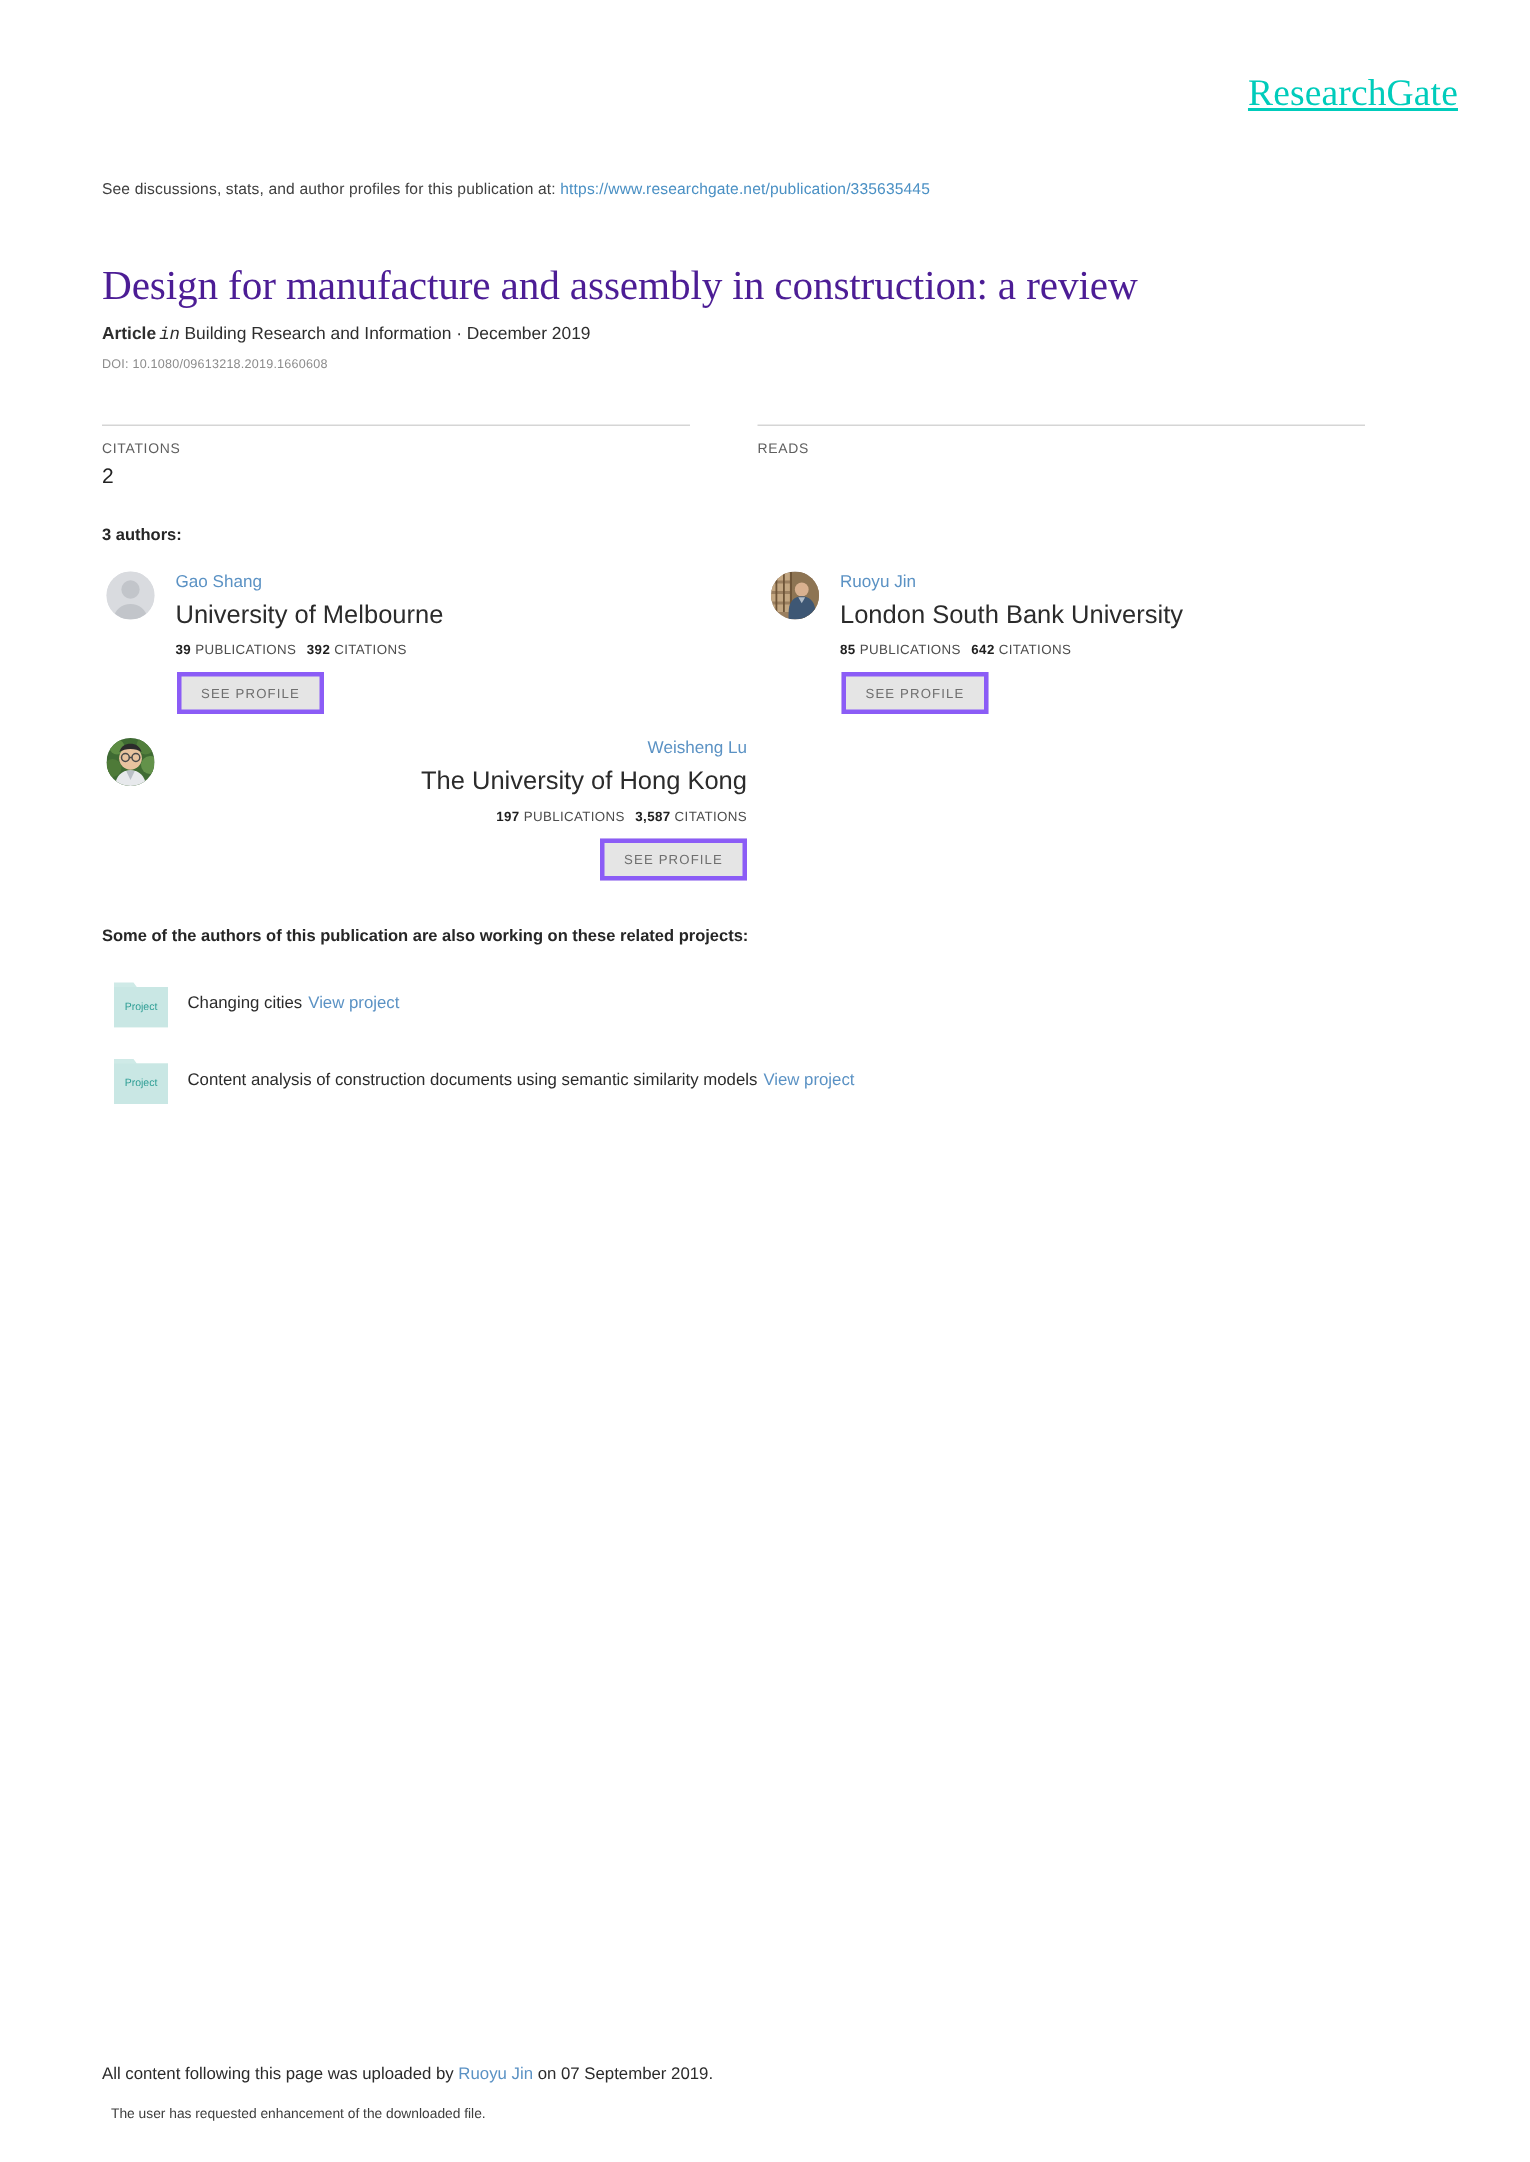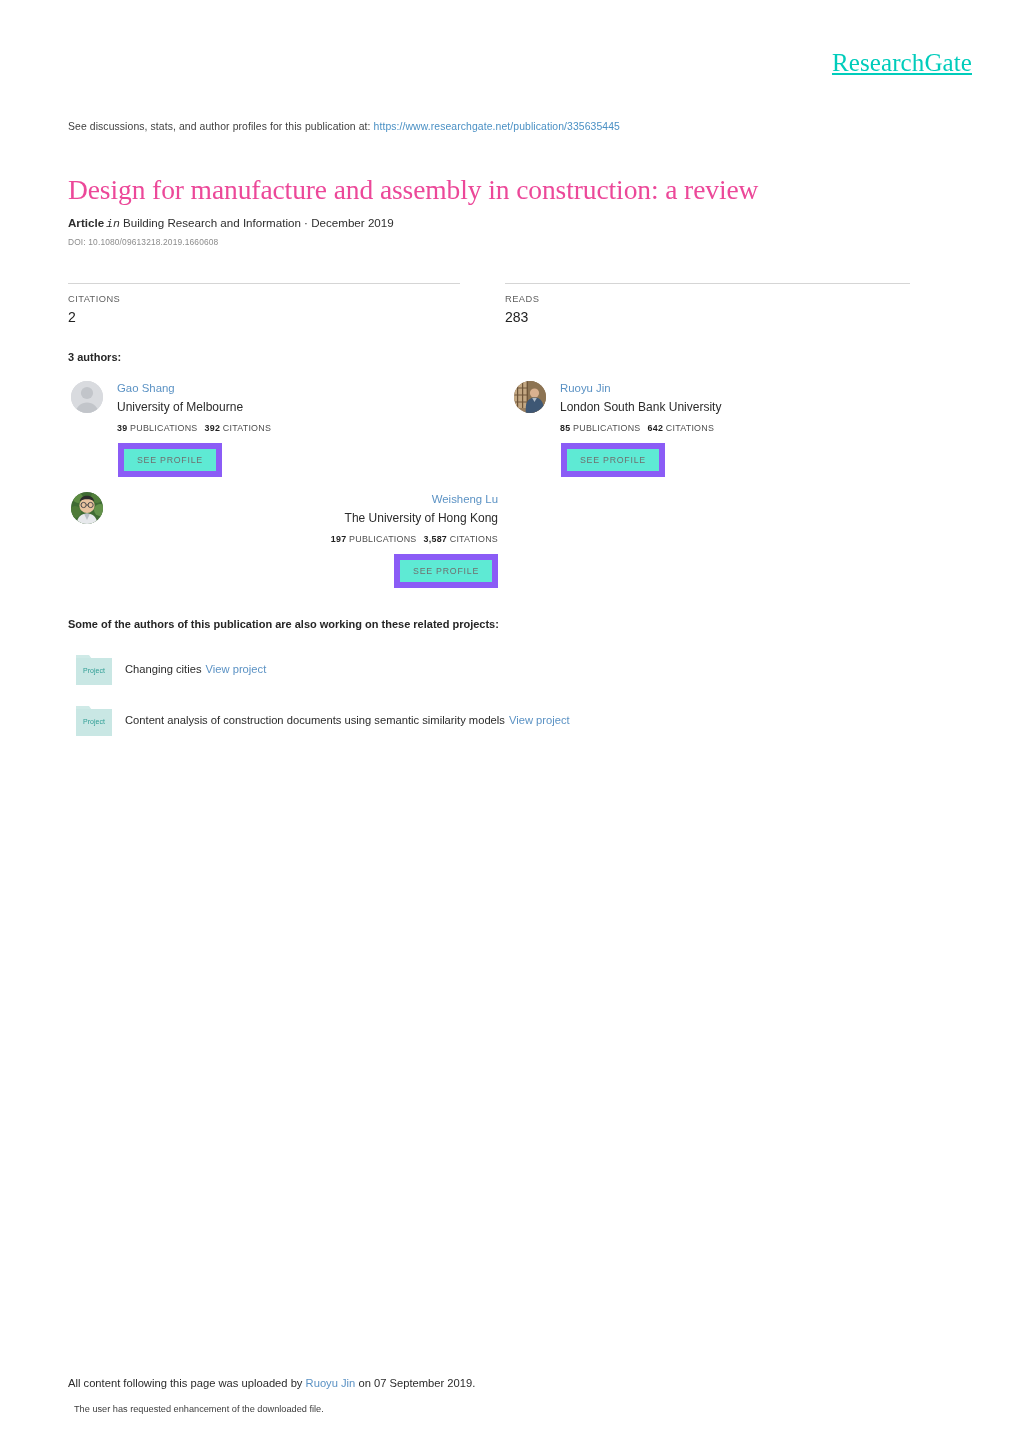--- a/index.html
+++ b/index.html
@@ -60,21 +60,21 @@
 
   .pub-title {
     position: absolute;
     top: 155px;
     left: 0;
     width: 860px;
     font-family: "Liberation Serif", serif;
     font-size: 27.5px;
     font-weight: 400;
     line-height: 1.25;
-    color: #ec4899;
+    color: #4c1d95;
     letter-spacing: -0.1px;
   }
 
   .article-meta {
     position: absolute;
     top: 216px;
     left: 0;
     font-size: 11.6px;
     color: #2e2e2e;
     white-space: nowrap;
@@ -146,42 +146,42 @@
   .avatar svg { display: block; width: 32px; height: 32px; }
 
   .au-body { margin-left: 49px; }
   .au-name {
     font-size: 11.4px;
     color: #5b92c4;
     line-height: 1.1;
     margin-top: 1px;
   }
   .au-affil {
-    font-size: 12px;
+    font-size: 17px;
     color: #2b2b2b;
     margin-top: 6px;
     line-height: 1.1;
   }
   .au-stats {
     font-size: 8.9px;
     color: #4d4d4d;
     margin-top: 9px;
     letter-spacing: .25px;
     white-space: nowrap;
   }
   .au-stats b { font-weight: 700; color: #1f1f1f; }
   .au-stats .gap { display:inline-block; width: 7px; }
 
   .see-profile {
     display: inline-block;
     margin-top: 10px;
     margin-left: 1px;
     padding: 7px 13px 6px;
-    border: 6px solid #8b5cf6;
-    background: #5eead4;
+    border: 3px solid #8b5cf6;
+    background: #e5e5e5;
     color: #6f6f6f;
     font-size: 8.8px;
     letter-spacing: .75px;
     line-height: 1;
     cursor: pointer;
     font-family: "Liberation Sans", sans-serif;
   }
 
   
   .projects-heading {
@@ -267,21 +267,20 @@
 
     <div class="stats">
       <div class="stat-col c1">
         <div class="stat-rule"></div>
         <div class="stat-label">CITATIONS</div>
         <div class="stat-value">2</div>
       </div>
       <div class="stat-col c2">
         <div class="stat-rule"></div>
         <div class="stat-label">READS</div>
-        <div class="stat-value">283</div>
       </div>
     </div>
 
     <div class="authors-heading">3 authors:</div>
 
     <div class="author a0">
       <div class="avatar">
         <svg viewBox="0 0 32 32">
           <rect width="32" height="32" fill="#d9dbdf"></rect>
           <circle cx="16" cy="12" r="6.1" fill="#c2c5ca"></circle>

